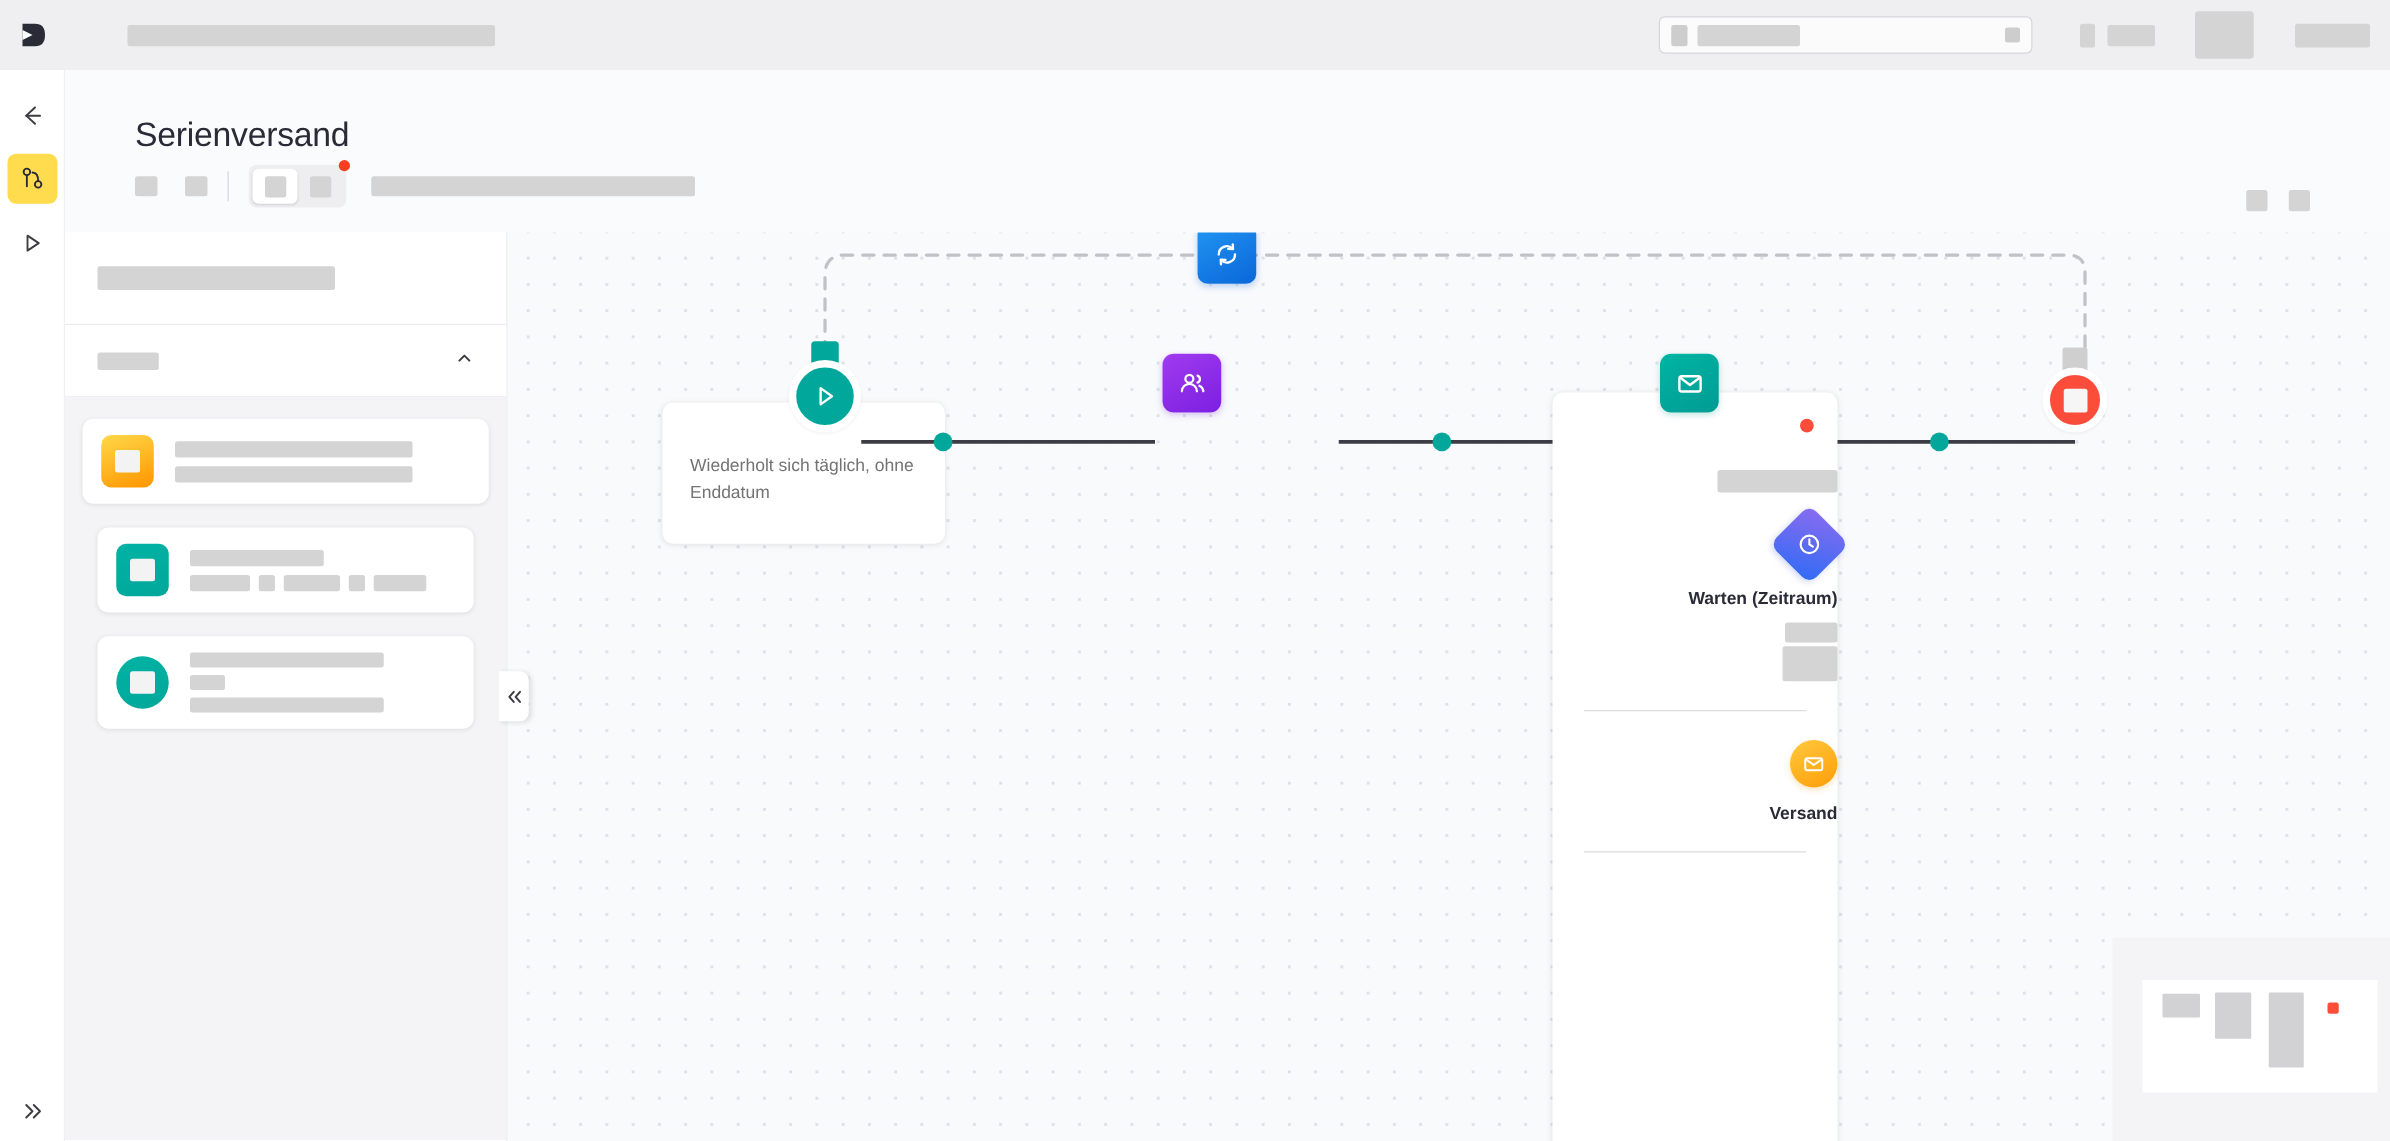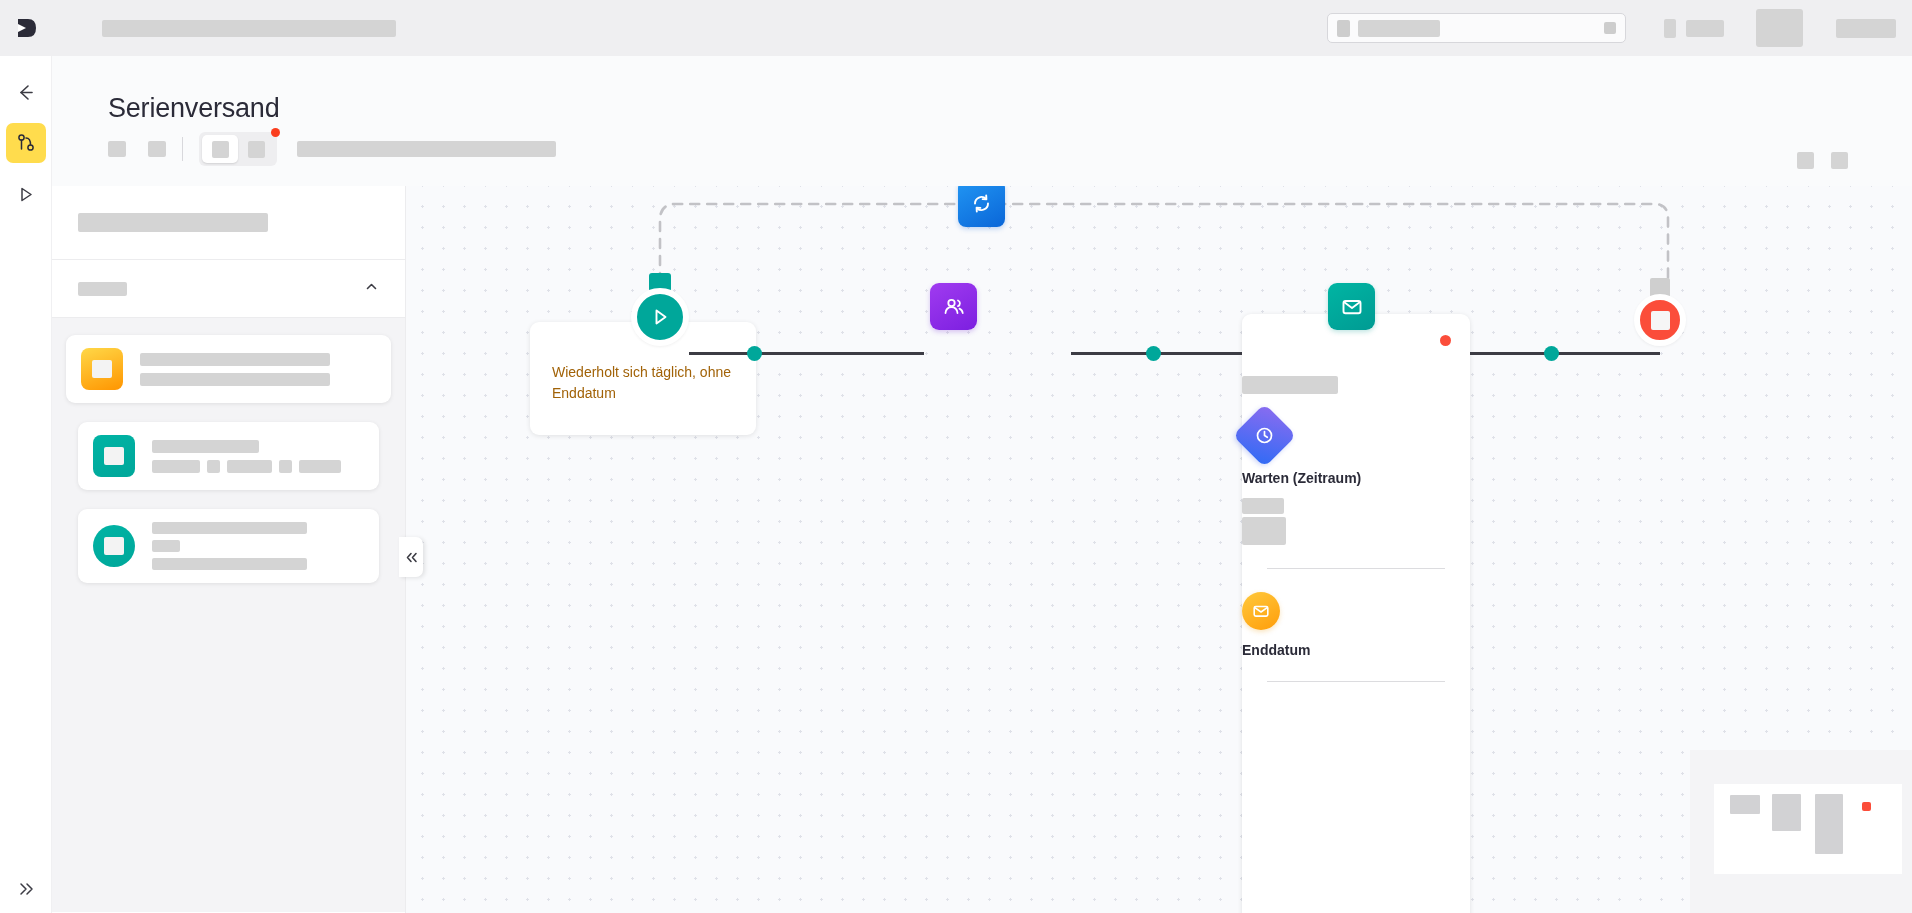--- a/index.html
+++ b/index.html
@@ -139,21 +139,21 @@
     overflow: hidden;
   }
   .node-title { font-size: 14px; font-weight: 700; color: #2b2b38; }
 
   
   .start-card {
     position: absolute; left: 124px; top: 136px; width: 226px; height: 113px;
     background: #ffffff; border-radius: 9px; box-shadow: 0 1px 5px rgba(0,0,0,.10);
     padding: 40px 22px 0 22px;
   }
-  .start-card .txt { font-size: 14px; color: #a16207; line-height: 21px; }
+  .start-card .txt { font-size: 14px; color: #737373; line-height: 21px; }
   .start-circle {
     position: absolute; left: 225px; top: 102px; width: 58px; height: 58px;
     border-radius: 50%; background: #00a79a; border: 6px solid #ffffff;
     display: flex; align-items: center; justify-content: center; z-index: 4;
     box-shadow: 0 1px 3px rgba(0,0,0,.06);
   }
   .start-stub {
     position: absolute; left: 243px; top: 87px; width: 22px; height: 22px;
     background: #00a79a; border-radius: 3px; z-index: 2;
   }
@@ -179,21 +179,21 @@
     position: absolute; left: 836px; top: 128px; width: 228px; height: 684px;
     background: #ffffff; border-radius: 9px; box-shadow: 0 1px 5px rgba(0,0,0,.10);
     padding-top: 62px;
   }
   .big-ico {
     position: absolute; left: 922px; top: 97px; width: 47px; height: 47px;
     border-radius: 9px; background: linear-gradient(150deg,#00b5a3 0%,#009b93 100%);
     display: flex; align-items: center; justify-content: center; z-index: 4;
     box-shadow: 0 2px 5px rgba(0,150,140,.25);
   }
-  .big-sect { display: flex; flex-direction: column; align-items: flex-start; }
+  .big-sect { display: flex; flex-direction: column; align-items: flex-end; }
   .big-sect .ph-wide { width: 96px; height: 18px; margin-bottom: 19px; }
   .diamond {
     width: 45px; height: 45px; transform: rotate(45deg); border-radius: 8px;
     background: linear-gradient(150deg,#8b6cf0 0%,#2f6bf5 100%);
     display: flex; align-items: center; justify-content: center;
     box-shadow: 0 2px 5px rgba(60,90,230,.25);
   }
   .diamond > svg { transform: rotate(-45deg); }
   .circ-ico {
     width: 38px; height: 38px; border-radius: 50%;
@@ -445,21 +445,21 @@
 
       <div class="hr"></div>
 
       <div class="big-sect">
         <div class="circ-ico">
           <svg width="20" height="20" viewBox="0 0 20 20">
             <rect x="3.2" y="5.5" width="13.6" height="9.6" rx="1.6" fill="none" stroke="#fff" stroke-width="1.6"></rect>
             <path d="M3.8 6.6 L10 11 L16.2 6.6" fill="none" stroke="#fff" stroke-width="1.6" stroke-linecap="round" stroke-linejoin="round"></path>
           </svg>
         </div>
-        <div class="sect-label">Enddatum</div>
+        <div class="sect-label">Versand</div>
       </div>
 
       <div class="hr"></div>
 
     </div>
     <div class="big-ico">
       <svg width="26" height="26" viewBox="0 0 26 26">
         <rect x="4.5" y="7" width="17" height="12.2" rx="2" fill="none" stroke="#fff" stroke-width="1.9"></rect>
         <path d="M5.3 8.2 L13 14 L20.7 8.2" fill="none" stroke="#fff" stroke-width="1.9" stroke-linecap="round" stroke-linejoin="round"></path>
       </svg>

